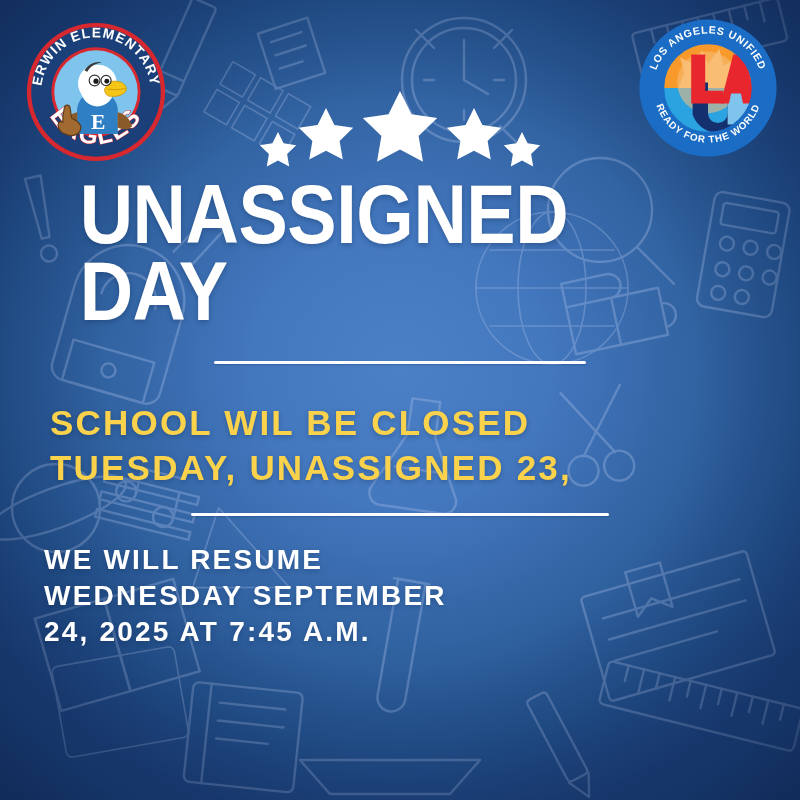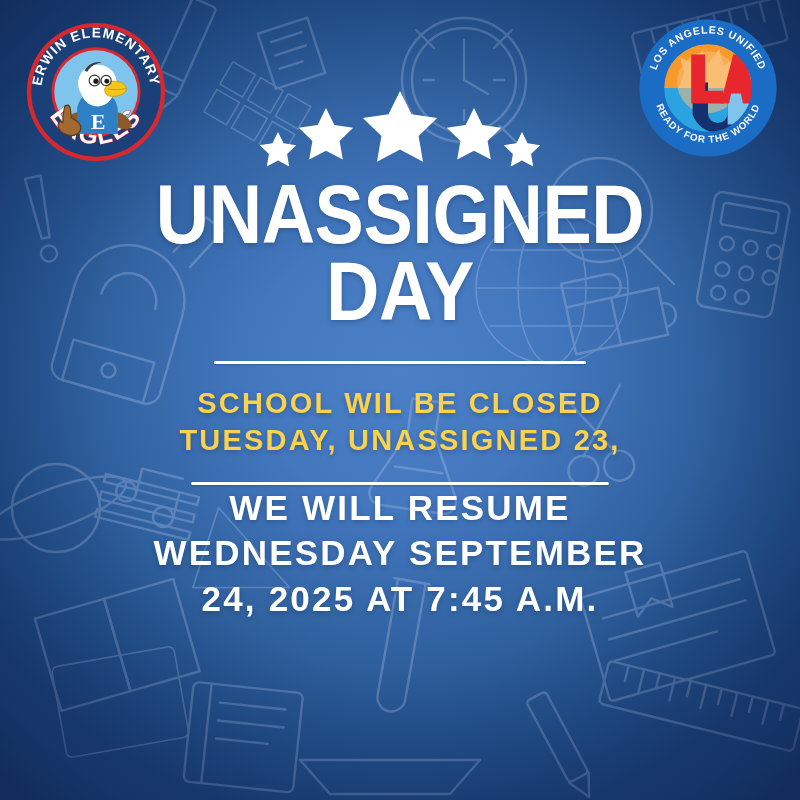--- a/index.html
+++ b/index.html
@@ -55,21 +55,21 @@
     position:absolute;
     left:0; right:0; top:88px;
     height:86px;
   }
   #stars svg { display:block; margin:0 auto; }
 
   
   #content {
     position:absolute;
     left:0; right:0; top:176px;
-    text-align:center;
+    text-align:left;
     padding:0 36px;
   }
 
   .headline {
     color:#ffffff;
     font-family:"Liberation Sans Narrow","Liberation Sans", sans-serif;
     font-weight:bold;
     font-size:84px;
     line-height:.92;
     letter-spacing:-0.5px;
@@ -90,27 +90,28 @@
   #rule-bottom { width:418px; margin-top:22px; }
 
   .block {
     font-weight:bold;
     letter-spacing:2.2px;
     line-height:1.30;
     text-shadow:0 2px 5px rgba(10,32,70,.28);
   }
   #closed-block {
     color:#fbd24b;
-    font-size:29px;
-    margin-top:21px;
+    font-size:35px;
+    margin-top:36px;
     padding:0 14px;
   }
   #resume-block {
     color:#ffffff;
-    font-size:35px;
+    font-size:28px;
+    margin-top:26px;
     padding:0 8px;
   }
   .block .line { display:block; }
 </style>
 </head>
 <body>
 
 <div id="poster">
 
   <div class="doodles">

